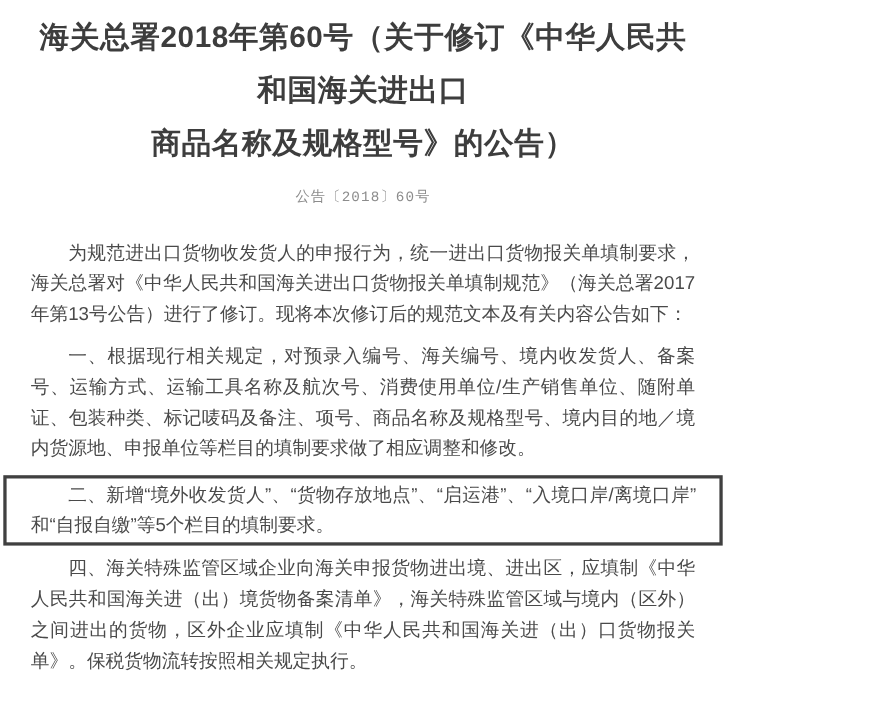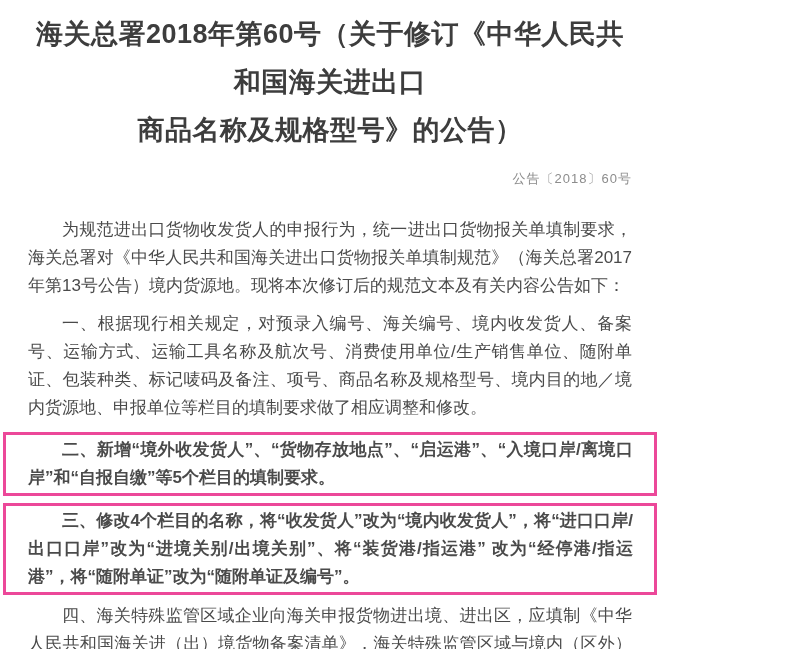--- a/index.html
+++ b/index.html
@@ -25,68 +25,65 @@
     padding-top: 10px;
     text-align: center;
     font-size: 27px;
     font-weight: 700;
     color: #3d3d3d;
     line-height: 48px;
     letter-spacing: 0.5px;
   }
   .doc-number {
     margin-top: 16px;
-    text-align: right;
+    text-align: center;
     font-size: 13px;
     color: #8c8c8c;
     letter-spacing: 1px;
+    font-family: Liberation Mono, monospace;
   }
   .content {
     margin-top: 28px;
     font-size: 17px;
     color: #4a4a4a;
     line-height: 28px;
     text-align: justify;
   }
   .content p {
     margin: 0 0 10px 0;
     text-indent: 2em;
   }
   .red-box {
-    border: 3px solid #ec4899;
+    border: 3px solid #404040;
     margin: 5px -25px 7px -25px;
     padding: 1px 21px 1px 22px;
-    font-weight: bold;
   }
   .red-box p {
     margin: 0;
   }
 </style>
 </head>
 <body>
 
 <div class="page">
 
   <h1 class="doc-title">
     <span>海关总署2018年第60号（关于修订《中华人民共和国海关进出口</span><br>
     <span>商品名称及规格型号》的公告）</span>
   </h1>
 
   <div class="doc-number">公告〔2018〕60号</div>
 
   <div class="content">
 
-    <p>为规范进出口货物收发货人的申报行为，统一进出口货物报关单填制要求，海关总署对《中华人民共和国海关进出口货物报关单填制规范》（海关总署2017年第13号公告）境内货源地。现将本次修订后的规范文本及有关内容公告如下：</p>
+    <p>为规范进出口货物收发货人的申报行为，统一进出口货物报关单填制要求，海关总署对《中华人民共和国海关进出口货物报关单填制规范》（海关总署2017年第13号公告）进行了修订。现将本次修订后的规范文本及有关内容公告如下：</p>
 
     <p>一、根据现行相关规定，对预录入编号、海关编号、境内收发货人、备案号、运输方式、运输工具名称及航次号、消费使用单位/生产销售单位、随附单证、包装种类、标记唛码及备注、项号、商品名称及规格型号、境内目的地／境内货源地、申报单位等栏目的填制要求做了相应调整和修改。</p>
 
     <div class="red-box">
       <p>二、新增“境外收发货人”、“货物存放地点”、“启运港”、“入境口岸/离境口岸”和“自报自缴”等5个栏目的填制要求。</p>
     </div>
 
-    <div class="red-box">
-      <p>三、修改4个栏目的名称，将“收发货人”改为“境内收发货人”，将“进口口岸/出口口岸”改为“进境关别/出境关别”、将“装货港/指运港” 改为“经停港/指运港”，将“随附单证”改为“随附单证及编号”。</p>
-    </div>
 
     <p>四、海关特殊监管区域企业向海关申报货物进出境、进出区，应填制《中华人民共和国海关进（出）境货物备案清单》，海关特殊监管区域与境内（区外）之间进出的货物，区外企业应填制《中华人民共和国海关进（出）口货物报关单》。保税货物流转按照相关规定执行。</p>
 
   </div>
 </div>
 
 </body></html>

